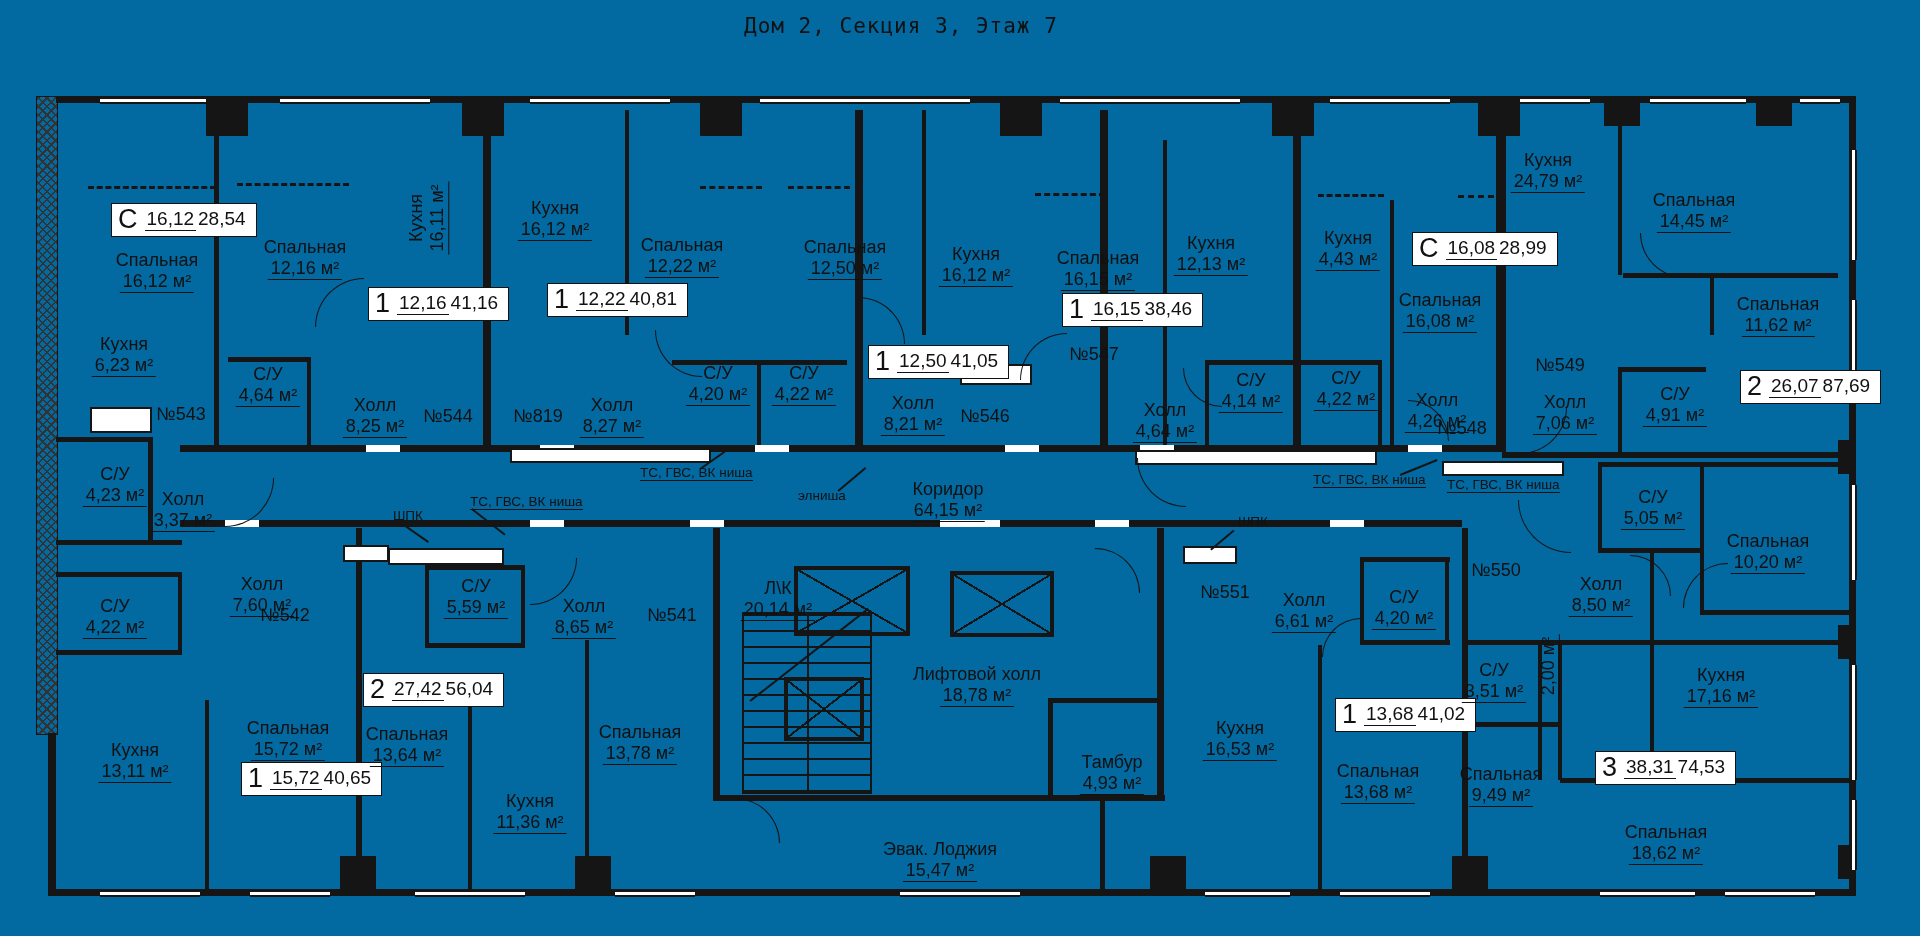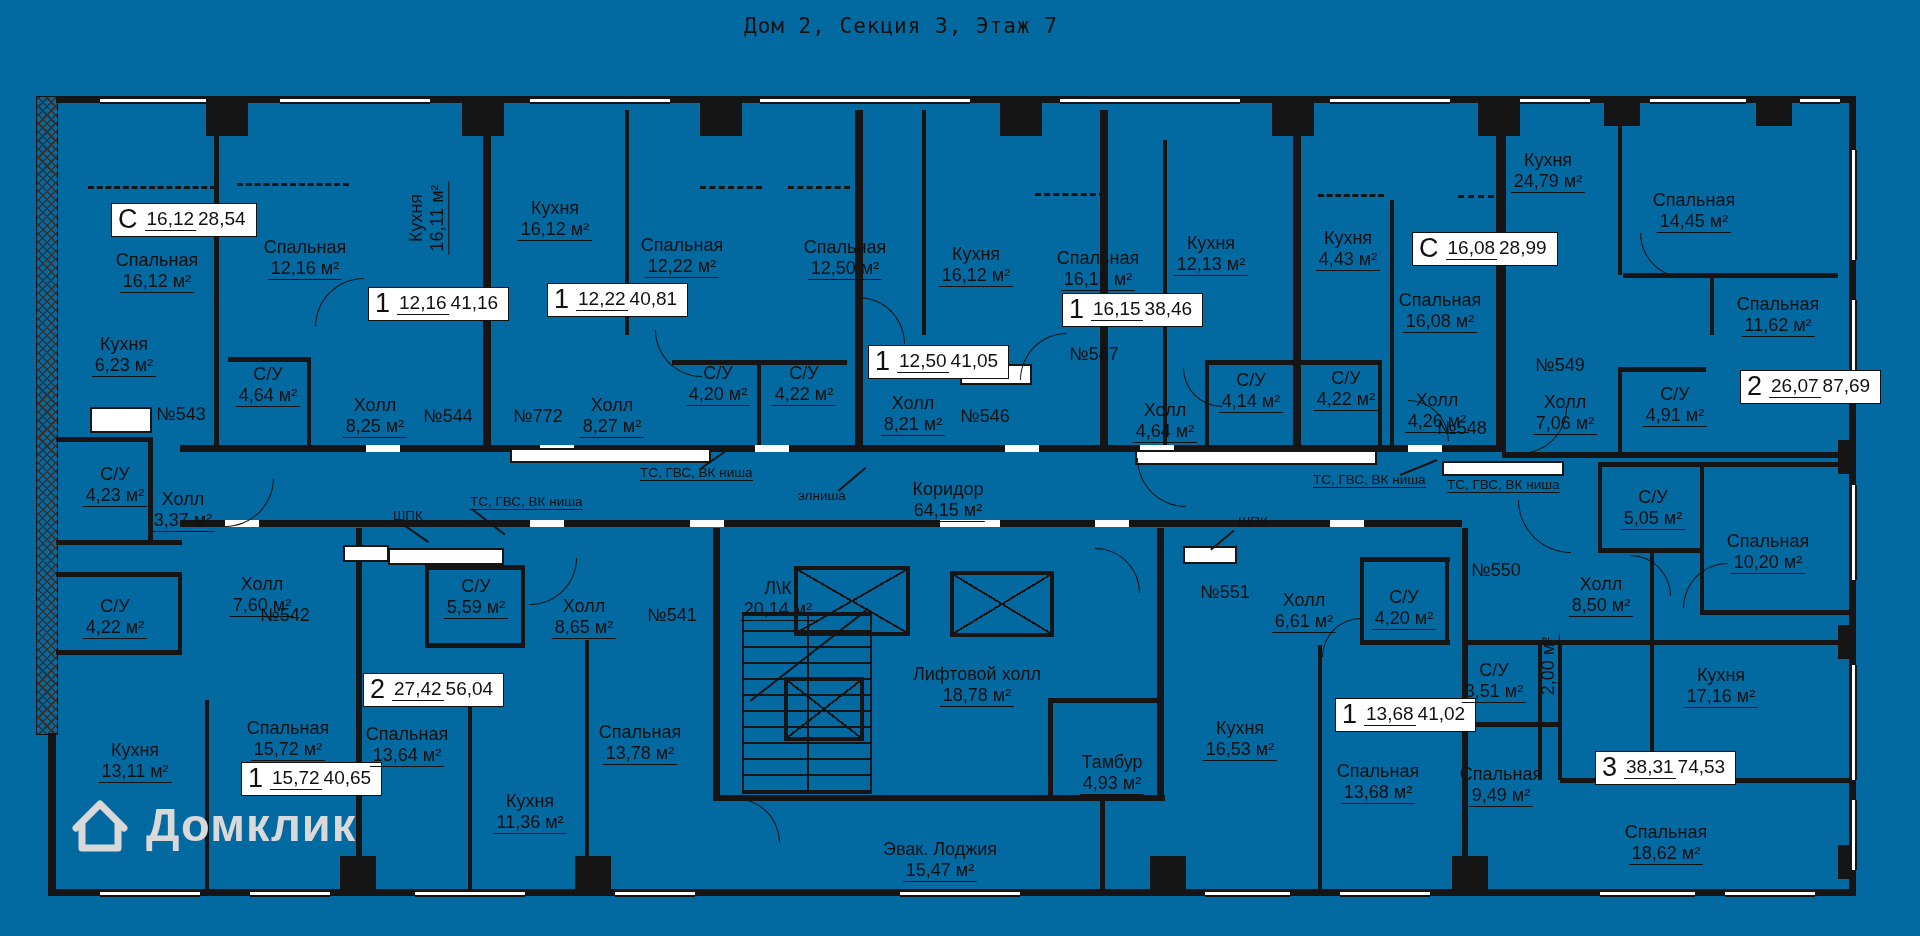--- a/index.html
+++ b/index.html
@@ -260,21 +260,21 @@
   <div class="rlabel" style="left:682px;top:235px"><div class="rname">Спальная</div><span class="rarea">12,22 м²</span></div>
   <div class="ibox" style="left:547px;top:283px">
     <span class="t">1</span>
     <span class="v">
         <span class="a">12,22</span>
         <span class="b">40,81</span>
       </span>
   </div>
   <div class="rlabel" style="left:718px;top:363px"><div class="rname">С/У</div><span class="rarea">4,20 м²</span></div>
   <div class="rlabel" style="left:612px;top:395px"><div class="rname">Холл</div><span class="rarea">8,27 м²</span></div>
-  <div class="num" style="left:538px;top:406px">№772</div>
+  <div class="num" style="left:538px;top:406px">№819</div>
 
   <div class="rlabel" style="left:845px;top:237px"><div class="rname">Спальная</div><span class="rarea">12,50 м²</span></div>
   <div class="rlabel" style="left:976px;top:244px"><div class="rname">Кухня</div><span class="rarea">16,12 м²</span></div>
   <div class="ibox" style="left:868px;top:345px">
     <span class="t">1</span>
     <span class="v">
         <span class="a">12,50</span>
         <span class="b">41,05</span>
       </span>
   </div>
@@ -386,20 +386,13 @@
   <div class="ibox" style="left:1595px;top:751px">
     <span class="t">3</span>
     <span class="v">
         <span class="a">38,31</span>
         <span class="b">74,53</span>
       </span>
   </div>
   <div class="rlabel" style="left:1501px;top:764px"><div class="rname">Спальная</div><span class="rarea">9,49 м²</span></div>
   <div class="rlabel" style="left:1666px;top:822px"><div class="rname">Спальная</div><span class="rarea">18,62 м²</span></div>
 
-  <div class="wm">
-    <svg width="64" height="64" viewBox="0 0 64 64" fill="none">
-      <path d="M8 36 L32 12 L56 36" stroke="#d9d9d9" stroke-width="7" stroke-linecap="round" stroke-linejoin="round"></path>
-      <path d="M14 32 V56 H50 V32" stroke="#d9d9d9" stroke-width="7" stroke-linecap="round" stroke-linejoin="round"></path>
-    </svg>
-    <span>Домклик</span>
-  </div>
 </div>
 
 </body></html>

